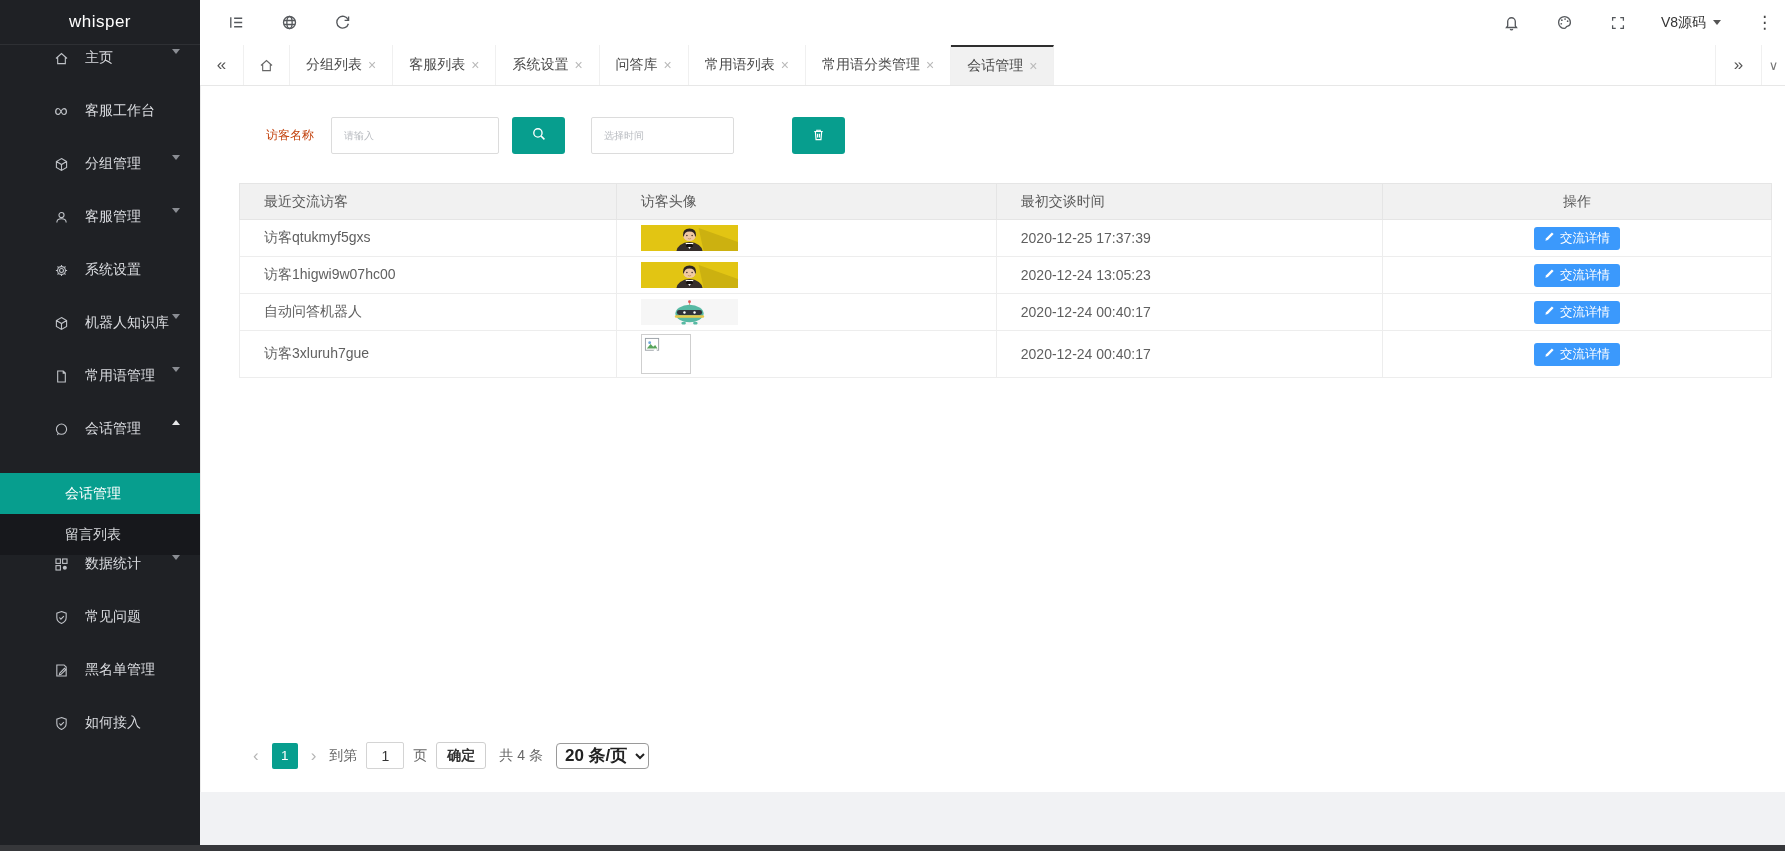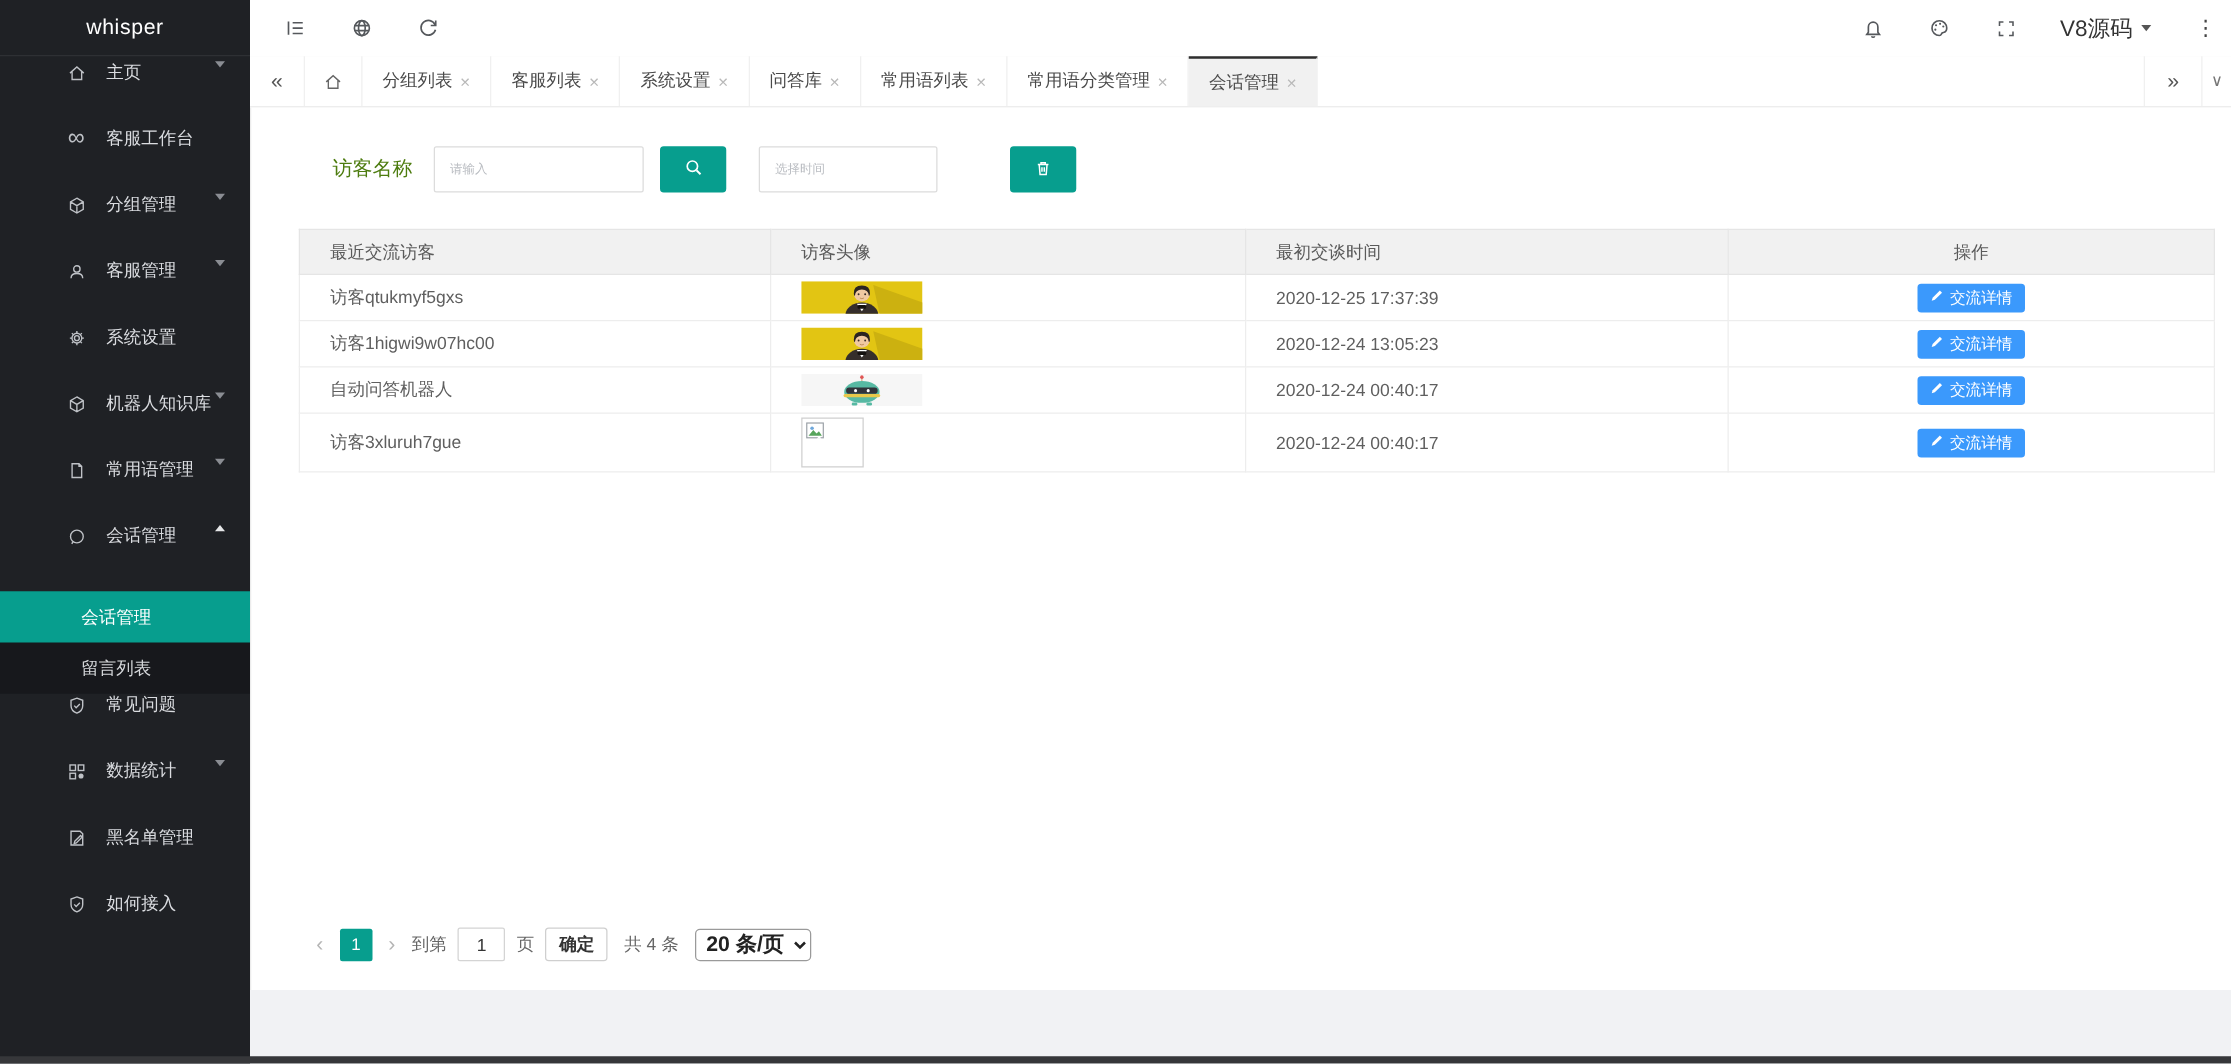--- a/index.html
+++ b/index.html
@@ -23,40 +23,40 @@
   .submenu-item.active { background:#079e8e; color:#fff; }
   .inf-glyph { font-size:19px; color:#bfc2c7; line-height:10px; }
 
   
   .main { position:absolute; left:200px; top:0; right:0; height:100%; }
   .topbar { height:45px; background:#fff; display:flex; align-items:center; padding:0 10px 0 26px; }
   .tb-icon { width:20px; height:20px; display:inline-flex; align-items:center; justify-content:center; cursor:pointer; }
   .tb-icon svg { stroke:#55585c; fill:none; stroke-width:1.4; }
   .tb-left { display:flex; align-items:center; gap:33px; }
   .tb-right { margin-left:auto; display:flex; align-items:center; gap:33px; }
-  .version { display:flex; align-items:center; gap:7px; font-size:18px; color:#333; cursor:pointer; }
+  .version { display:flex; align-items:center; gap:7px; font-size:14px; color:#333; cursor:pointer; }
   .version .caret.down { border-top-color:#555; }
   .kebab { font-size:17px; color:#444; cursor:pointer; padding:0 2px; }
 
   
   .tabbar { height:41px; background:#fff; border-bottom:1px solid #e7e7e7; display:flex; align-items:stretch; }
   .tab-nav { width:44px; display:flex; align-items:center; justify-content:center; color:#555; font-size:17px; cursor:pointer; border-right:1px solid #f0f0f0; }
   .tab-home { width:46px; display:flex; align-items:center; justify-content:center; cursor:pointer; border-right:1px solid #f0f0f0; }
   .tab-home svg { stroke:#666; fill:none; stroke-width:1.3; }
   .tab { display:flex; align-items:center; gap:6px; padding:0 16px; font-size:14px; color:#4a4a4a; cursor:pointer; border-right:1px solid #f0f0f0; position:relative; }
   .tab .close { color:#b9b9b9; font-size:14px; line-height:1; cursor:pointer; }
   .tab.active { background:#f1f1f1; border-top:2px solid #2e2e2e; }
   .tab-spacer { flex:1; }
   .tab-more { width:46px; display:flex; align-items:center; justify-content:center; color:#555; font-size:17px; cursor:pointer; border-left:1px solid #f0f0f0; }
   .tab-dd { width:24px; display:flex; align-items:center; justify-content:center; color:#777; font-size:13px; cursor:pointer; border-left:1px solid #f0f0f0; }
 
   
   .panel { background:#fff; height:706px; border-left:1px solid #ececec; display:flex; flex-direction:column; }
   .filter-row { display:flex; align-items:center; padding:31px 0 0 65px; }
-  .filter-label { font-size:16px; color:#4d7c0f; margin-right:17px; }
+  .filter-label { font-size:12px; color:#c2410c; margin-right:17px; }
   .f-input { width:168px; height:37px; border:1px solid #dcdcdc; border-radius:2px; padding:0 12px; font-size:10px; color:#333; outline:none; }
   .f-input::placeholder { color:#b9bcc1; }
   .btn-teal { width:53px; height:37px; background:#079e8e; border:none; border-radius:3px; display:inline-flex; align-items:center; justify-content:center; cursor:pointer; }
   .btn-search { margin-left:13px; }
   .time-input { margin-left:26px; width:143px; }
   .btn-trash { margin-left:58px; }
 
   .table-wrap { margin:29px 13px 0 38px; }
   table { width:100%; border-collapse:collapse; table-layout:fixed; font-size:14px; }
   col.c1{width:24.6%} col.c2{width:24.8%} col.c3{width:25.2%} col.c4{width:25.4%}
@@ -174,38 +174,38 @@
           <span>会话管理</span>
         </div>
         <div class="submenu-item">
           <span>留言列表</span>
         </div>
       </div>
 
       <div class="menu-item">
         <span class="mi-icon">
             <svg width="17" height="17" viewBox="0 0 20 20">
-              <path d="M10 3 L15.5 5 V10 C15.5 13.5 13 15.8 10 17 C7 15.8 4.5 13.5 4.5 10 V5 Z"></path>
-              <path d="M7.5 10 L9.3 12 L12.8 8.5"></path>
-            </svg>
-          </span>
-        <span class="mi-label">常见问题</span>
-      </div>
-
-      <div class="menu-item">
-        <span class="mi-icon">
-            <svg width="17" height="17" viewBox="0 0 20 20">
               <rect x="3.5" y="3.5" width="5.2" height="5.2"></rect>
               <rect x="3.5" y="11.3" width="5.2" height="5.2"></rect>
               <rect x="11.3" y="3.5" width="5.2" height="5.2"></rect>
               <circle cx="13.9" cy="13.9" r="2.4" fill="#bfc2c7" stroke="none"></circle>
             </svg>
           </span>
         <span class="mi-label">数据统计</span>
         <span class="caret down"></span>
+      </div>
+
+      <div class="menu-item">
+        <span class="mi-icon">
+            <svg width="17" height="17" viewBox="0 0 20 20">
+              <path d="M10 3 L15.5 5 V10 C15.5 13.5 13 15.8 10 17 C7 15.8 4.5 13.5 4.5 10 V5 Z"></path>
+              <path d="M7.5 10 L9.3 12 L12.8 8.5"></path>
+            </svg>
+          </span>
+        <span class="mi-label">常见问题</span>
       </div>
 
       <div class="menu-item">
         <span class="mi-icon">
             <svg width="17" height="17" viewBox="0 0 20 20">
               <path d="M4.5 3.5 H13 L15.5 6 V16.5 H4.5 Z"></path>
               <path d="M8 13 L13.5 7.5 L15 9 L9.5 14.5 L7.5 15 Z"></path>
             </svg>
           </span>
         <span class="mi-label">黑名单管理</span>

